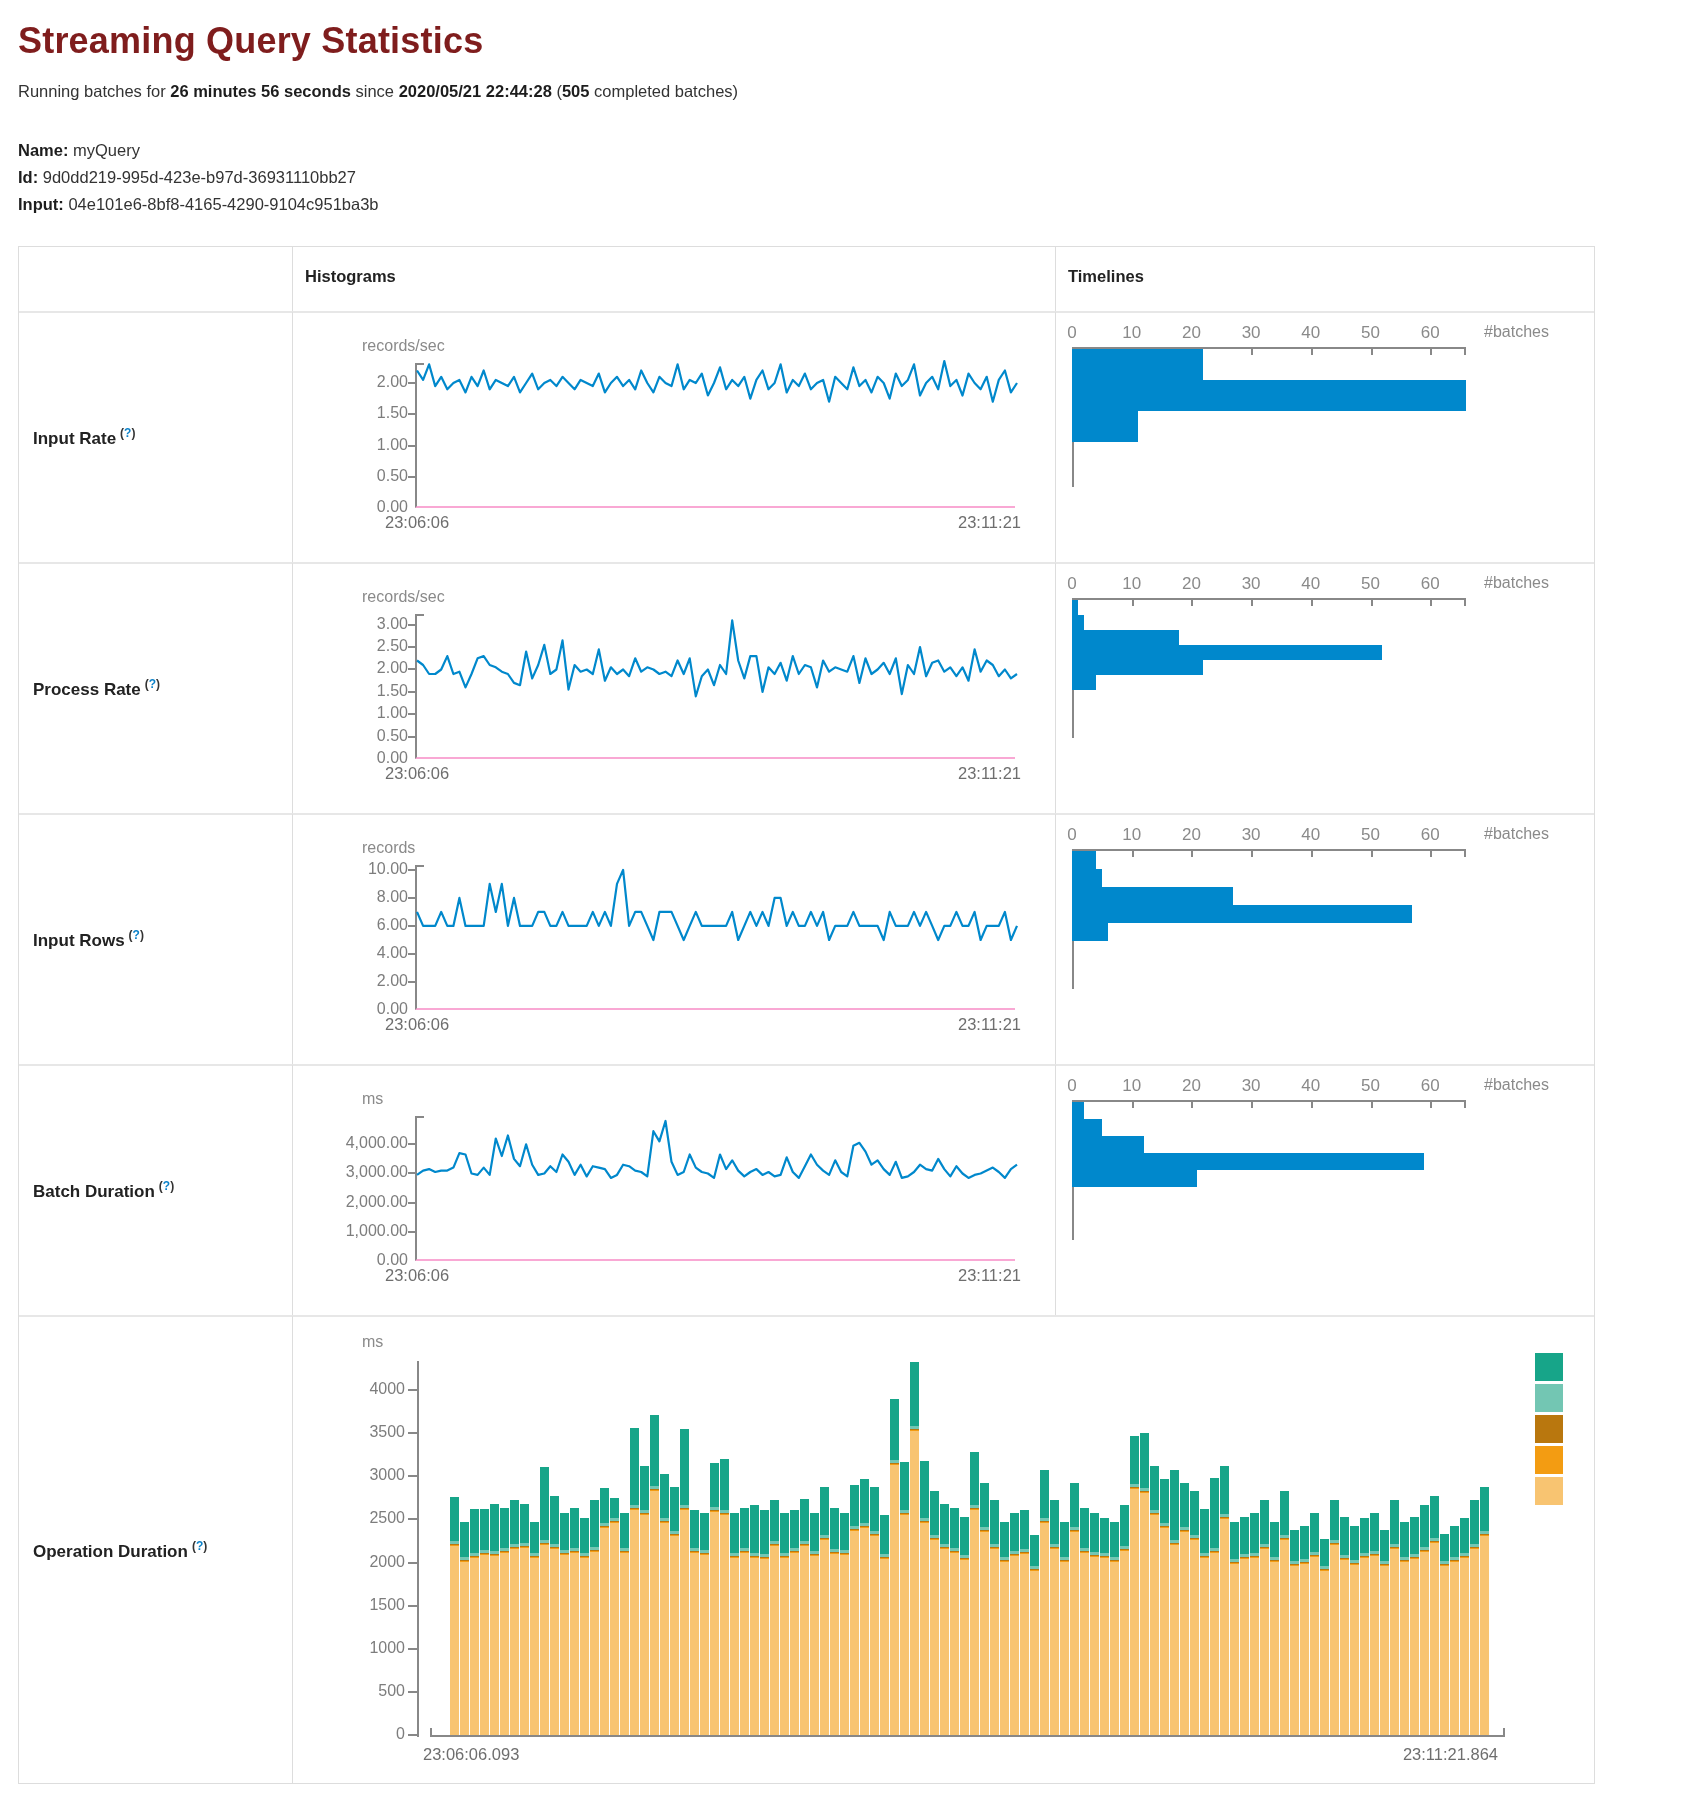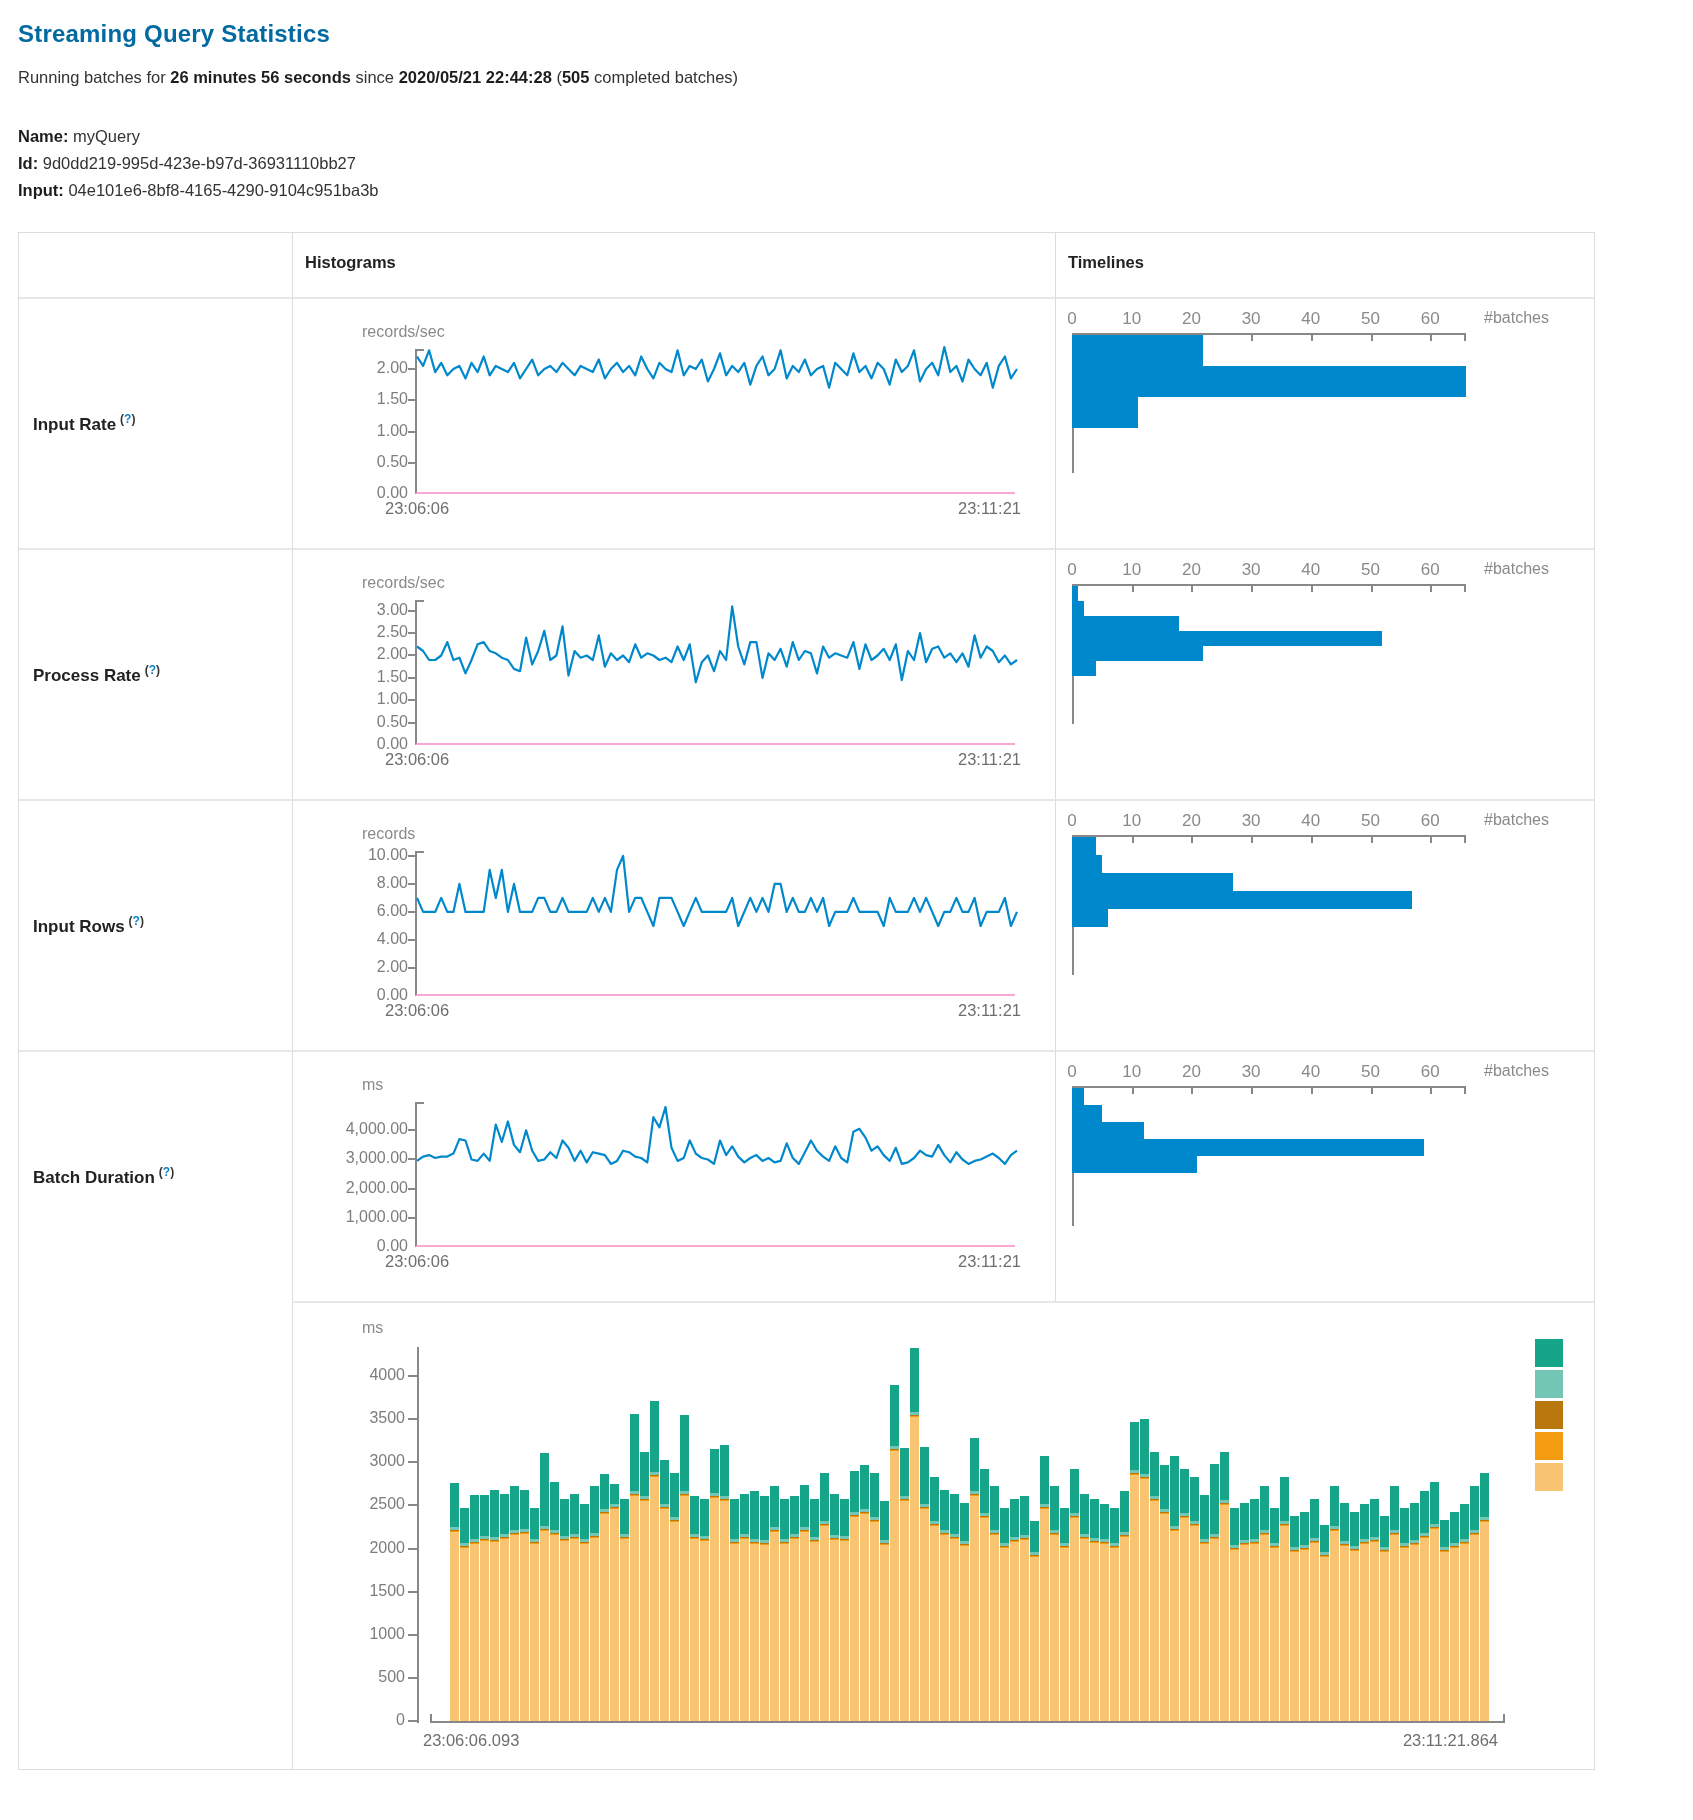--- a/index.html
+++ b/index.html
@@ -3,21 +3,21 @@
 <meta charset="utf-8">
 <style>
   * { box-sizing: border-box; }
   html,body { margin:0; padding:0; background:#fff; }
   body {
     width:1693px; min-height:1820px;
     font-family:"Liberation Sans","DejaVu Sans",sans-serif;
     font-size:16px; color:#333;
   }
   .container { padding:12px 18px 20px 18px; }
-  h1 { font-size:24px; font-weight:bold; color:#0369a1; margin:8px 0 20px 0; letter-spacing:0.2px; }
+  h1 { font-size:36px; font-weight:bold; color:#7f1d1d; margin:8px 0 20px 0; letter-spacing:0.2px; }
   .subtitle { margin:0 0 36px 0; font-size:16.5px; color:#333; }
   .subtitle b { color:#1d1d1d; }
   .meta { font-size:16.5px; line-height:27px; margin:0 0 28px 0; }
   .meta b { color:#1d1d1d; }
 
   
   .stats-table {
     display:grid;
     grid-template-columns:273px 763px 539px;
     width:1577px;
@@ -336,20 +336,23 @@
           <div class="hg-bars">
             <div class="hg-bar" style="width: 11.94px; height: 17px; background: rgb(0, 136, 204);"></div>
             <div class="hg-bar" style="width: 29.85px; height: 17px; background: rgb(0, 136, 204);"></div>
             <div class="hg-bar" style="width: 71.64px; height: 17px; background: rgb(0, 136, 204);"></div>
             <div class="hg-bar" style="width: 352.23px; height: 17px; background: rgb(0, 136, 204);"></div>
             <div class="hg-bar" style="width: 125.37px; height: 17px; background: rgb(0, 136, 204);"></div>
           </div>
         </div>
     </div>
 
+    <div class="cell c1 r5 label-cell">
+      <span><span>Operation Duration</span><sup class="help"><span>(</span><span class="q">?</span><span>)</span></sup></span>
+    </div>
     <div class="cell r5" style="grid-column:2 / 4;">
       <div class="op">
         <div class="op-unit">ms</div>
         <div class="op-vaxis"></div>
         <div class="op-xaxis"></div>
         <div class="op-bars">
             <div class="op-col">
               <div style="height: 44px; background: rgb(23, 165, 137);"></div>
               <div style="height: 3px; background: rgb(115, 198, 179);"></div>
               <div style="height: 1px; background: rgb(185, 119, 14);"></div>

